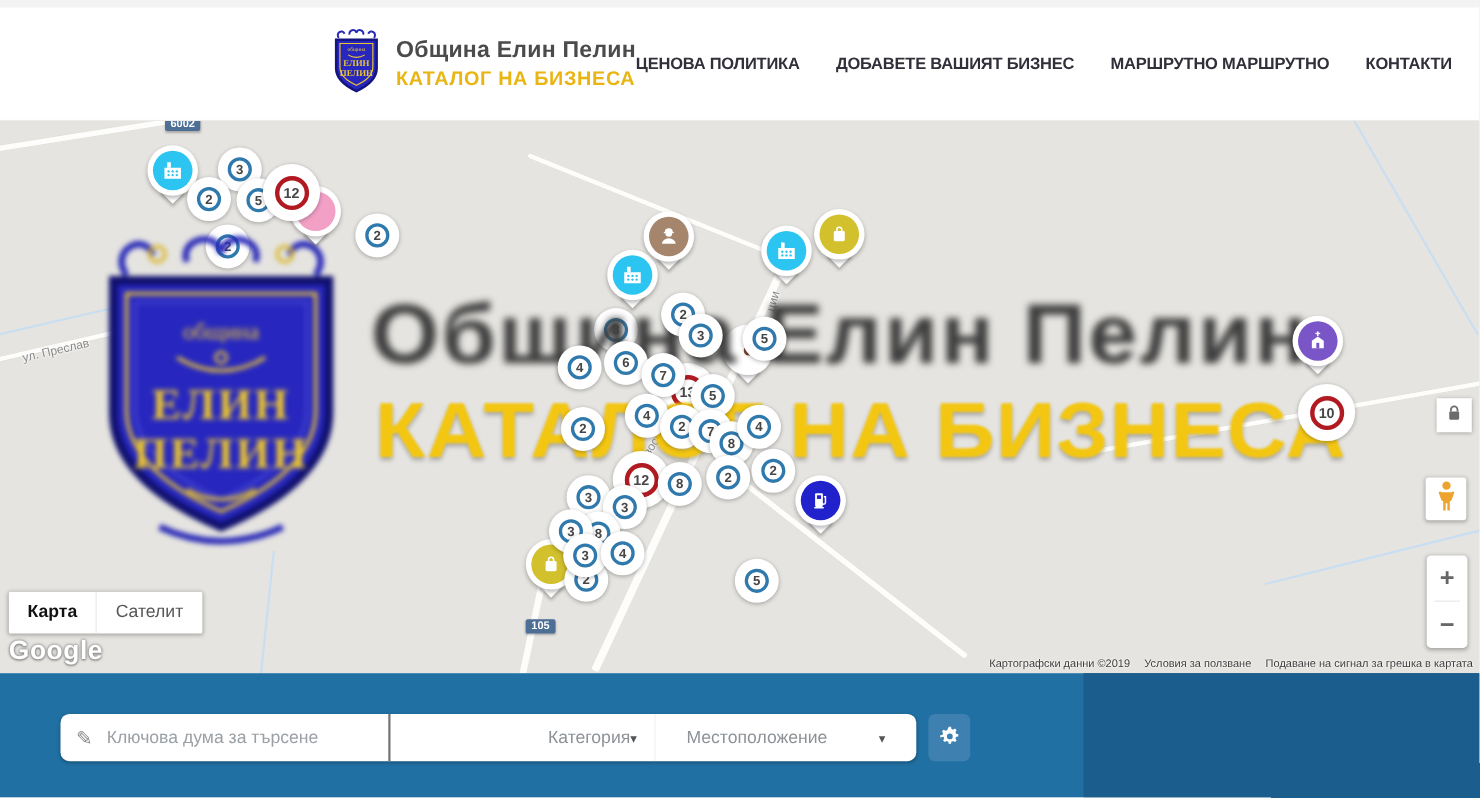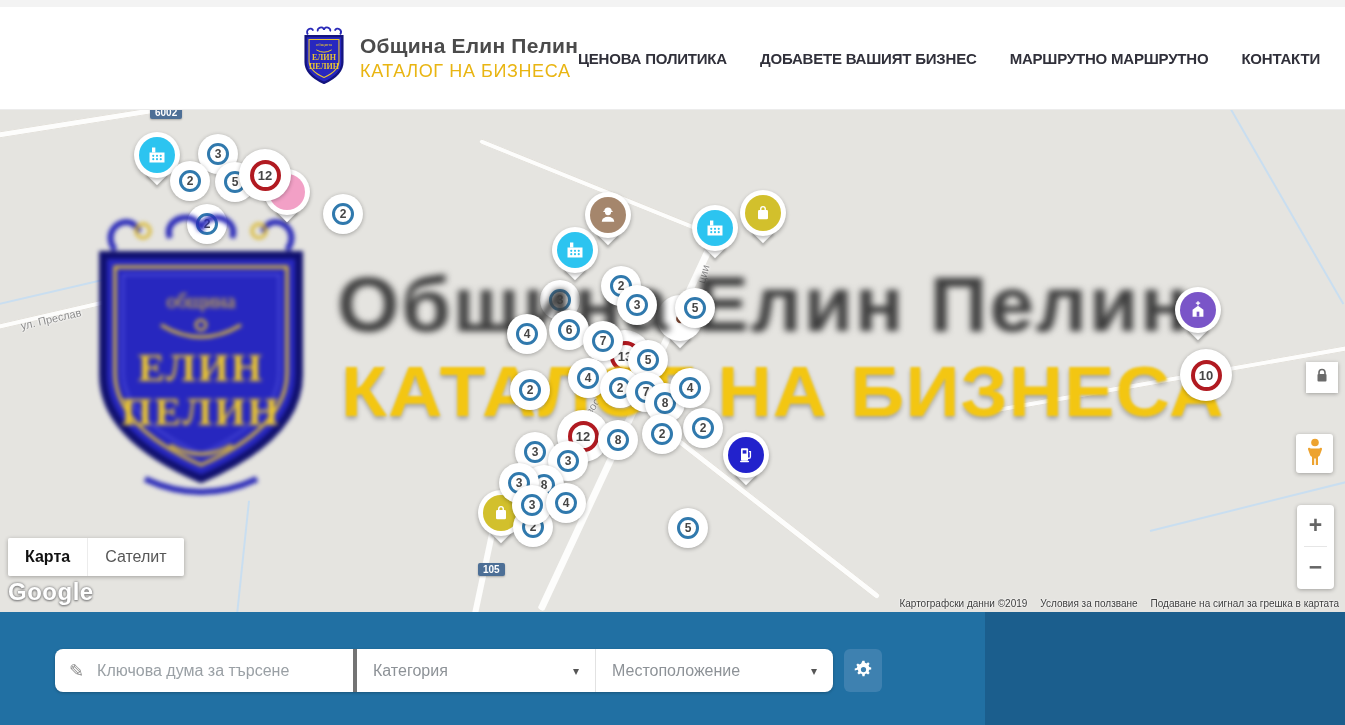--- a/index.html
+++ b/index.html
@@ -6,21 +6,21 @@
   html,body{margin:0;padding:0}
   body{width:1345px;height:725px;overflow:hidden;font-family:"Liberation Sans",sans-serif;background:#fff}
 
   
   .topstrip{height:7px;background:#f3f3f3}
   .header{height:103px;background:#fff;display:flex;align-items:center;justify-content:flex-end;
           padding:0 25px;border-bottom:1px solid #ececec;position:relative}
   .logo-row{display:flex;align-items:center;gap:13px}
   .logo-texts{display:flex;flex-direction:column}
   .logo-title{font-size:21px;font-weight:bold;color:#4b4b4b;letter-spacing:.2px}
-  .logo-sub{font-size:18px;font-weight:normal;color:#e9b512;letter-spacing:.6px;margin-top:3px}
+  .logo-sub{font-size:18px;font-weight:bold;color:#e9b512;letter-spacing:.6px;margin-top:3px}
   .nav{display:flex;gap:33px;align-items:center}
   .nav-item{font-size:15px;font-weight:bold;color:#30303a;letter-spacing:-.2px;cursor:pointer;white-space:nowrap}
 
   
   .map{position:relative;width:1345px;height:502px;background:#e5e4e0;overflow:hidden}
   .road{position:absolute;background:#fdfdfc;border-top:1px solid #e3e0da;border-bottom:1px solid #e3e0da;border-radius:3px;transform-origin:left center}
   .waterline{position:absolute;background:#c9def0;transform-origin:left center}
   .street-label{position:absolute;color:#8a8a8a;font-size:11px;white-space:nowrap;z-index:1;
                 text-shadow:0 0 2px #fff,0 0 2px #fff,0 0 3px #fff}
   .road-badge{position:absolute;background:#4d6f96;color:#fff;font-size:10px;font-weight:bold;
@@ -72,22 +72,22 @@
           text-shadow:0 0 2px #fff,0 0 2px #fff}
   .attrib span{white-space:nowrap;cursor:pointer}
 
   
   .bottombar{height:113px;background:#2170a3;position:relative}
   .bar-right{position:absolute;left:985px;top:0;width:360px;height:113px;background:#1b5e8d}
   .search-group{position:absolute;left:55px;top:37px;height:43px;display:flex;background:#fff;border-radius:8px;
                 box-shadow:0 1px 3px rgba(0,0,0,.25);z-index:2}
   .seg{display:flex;align-items:center}
   .seg-input{width:298px;padding:0 14px;gap:11px;border-radius:8px 0 0 8px}
-  .seg-cat{width:242px;border-left:4px solid #737373;padding:0 16px;justify-content:space-between;cursor:pointer}
-  .seg-loc{width:238px;border-left:1px solid #e2e2e2;padding:0 16px;justify-content:space-between;cursor:pointer;border-radius:0 8px 8px 0}
+  .seg-cat{width:242px;border-left:2px solid #737373;padding:0 16px;justify-content:flex-end;cursor:pointer}
+  .seg-loc{width:238px;border-left:1px solid #e2e2e2;padding:0 28px;justify-content:space-between;cursor:pointer;border-radius:0 8px 8px 0}
   .pencil{font-size:18px;color:#8a8a8a;line-height:1}
   .seg-input input{border:0;outline:0;font-size:16px;color:#444;width:100%;font-family:"Liberation Sans",sans-serif}
   .seg-input input::placeholder{color:#9aa0a5}
   .sel-label{font-size:16px;color:#8d9297}
   .caret{color:#555;font-size:12px}
   .gear-btn{position:absolute;left:844px;top:37px;width:38px;height:43px;background:#3e81b0;border-radius:6px;
             display:flex;align-items:center;justify-content:center;z-index:2;cursor:pointer;border:0}
   .search-btn{position:absolute;left:1015px;top:37px;width:305px;height:43px;background:#f0cd11;border:0;border-radius:6px;
               color:#fff;font-size:15px;font-weight:bold;letter-spacing:.6px;display:flex;align-items:center;
               justify-content:center;gap:10px;z-index:2;cursor:pointer;box-shadow:0 1px 3px rgba(0,0,0,.2);

